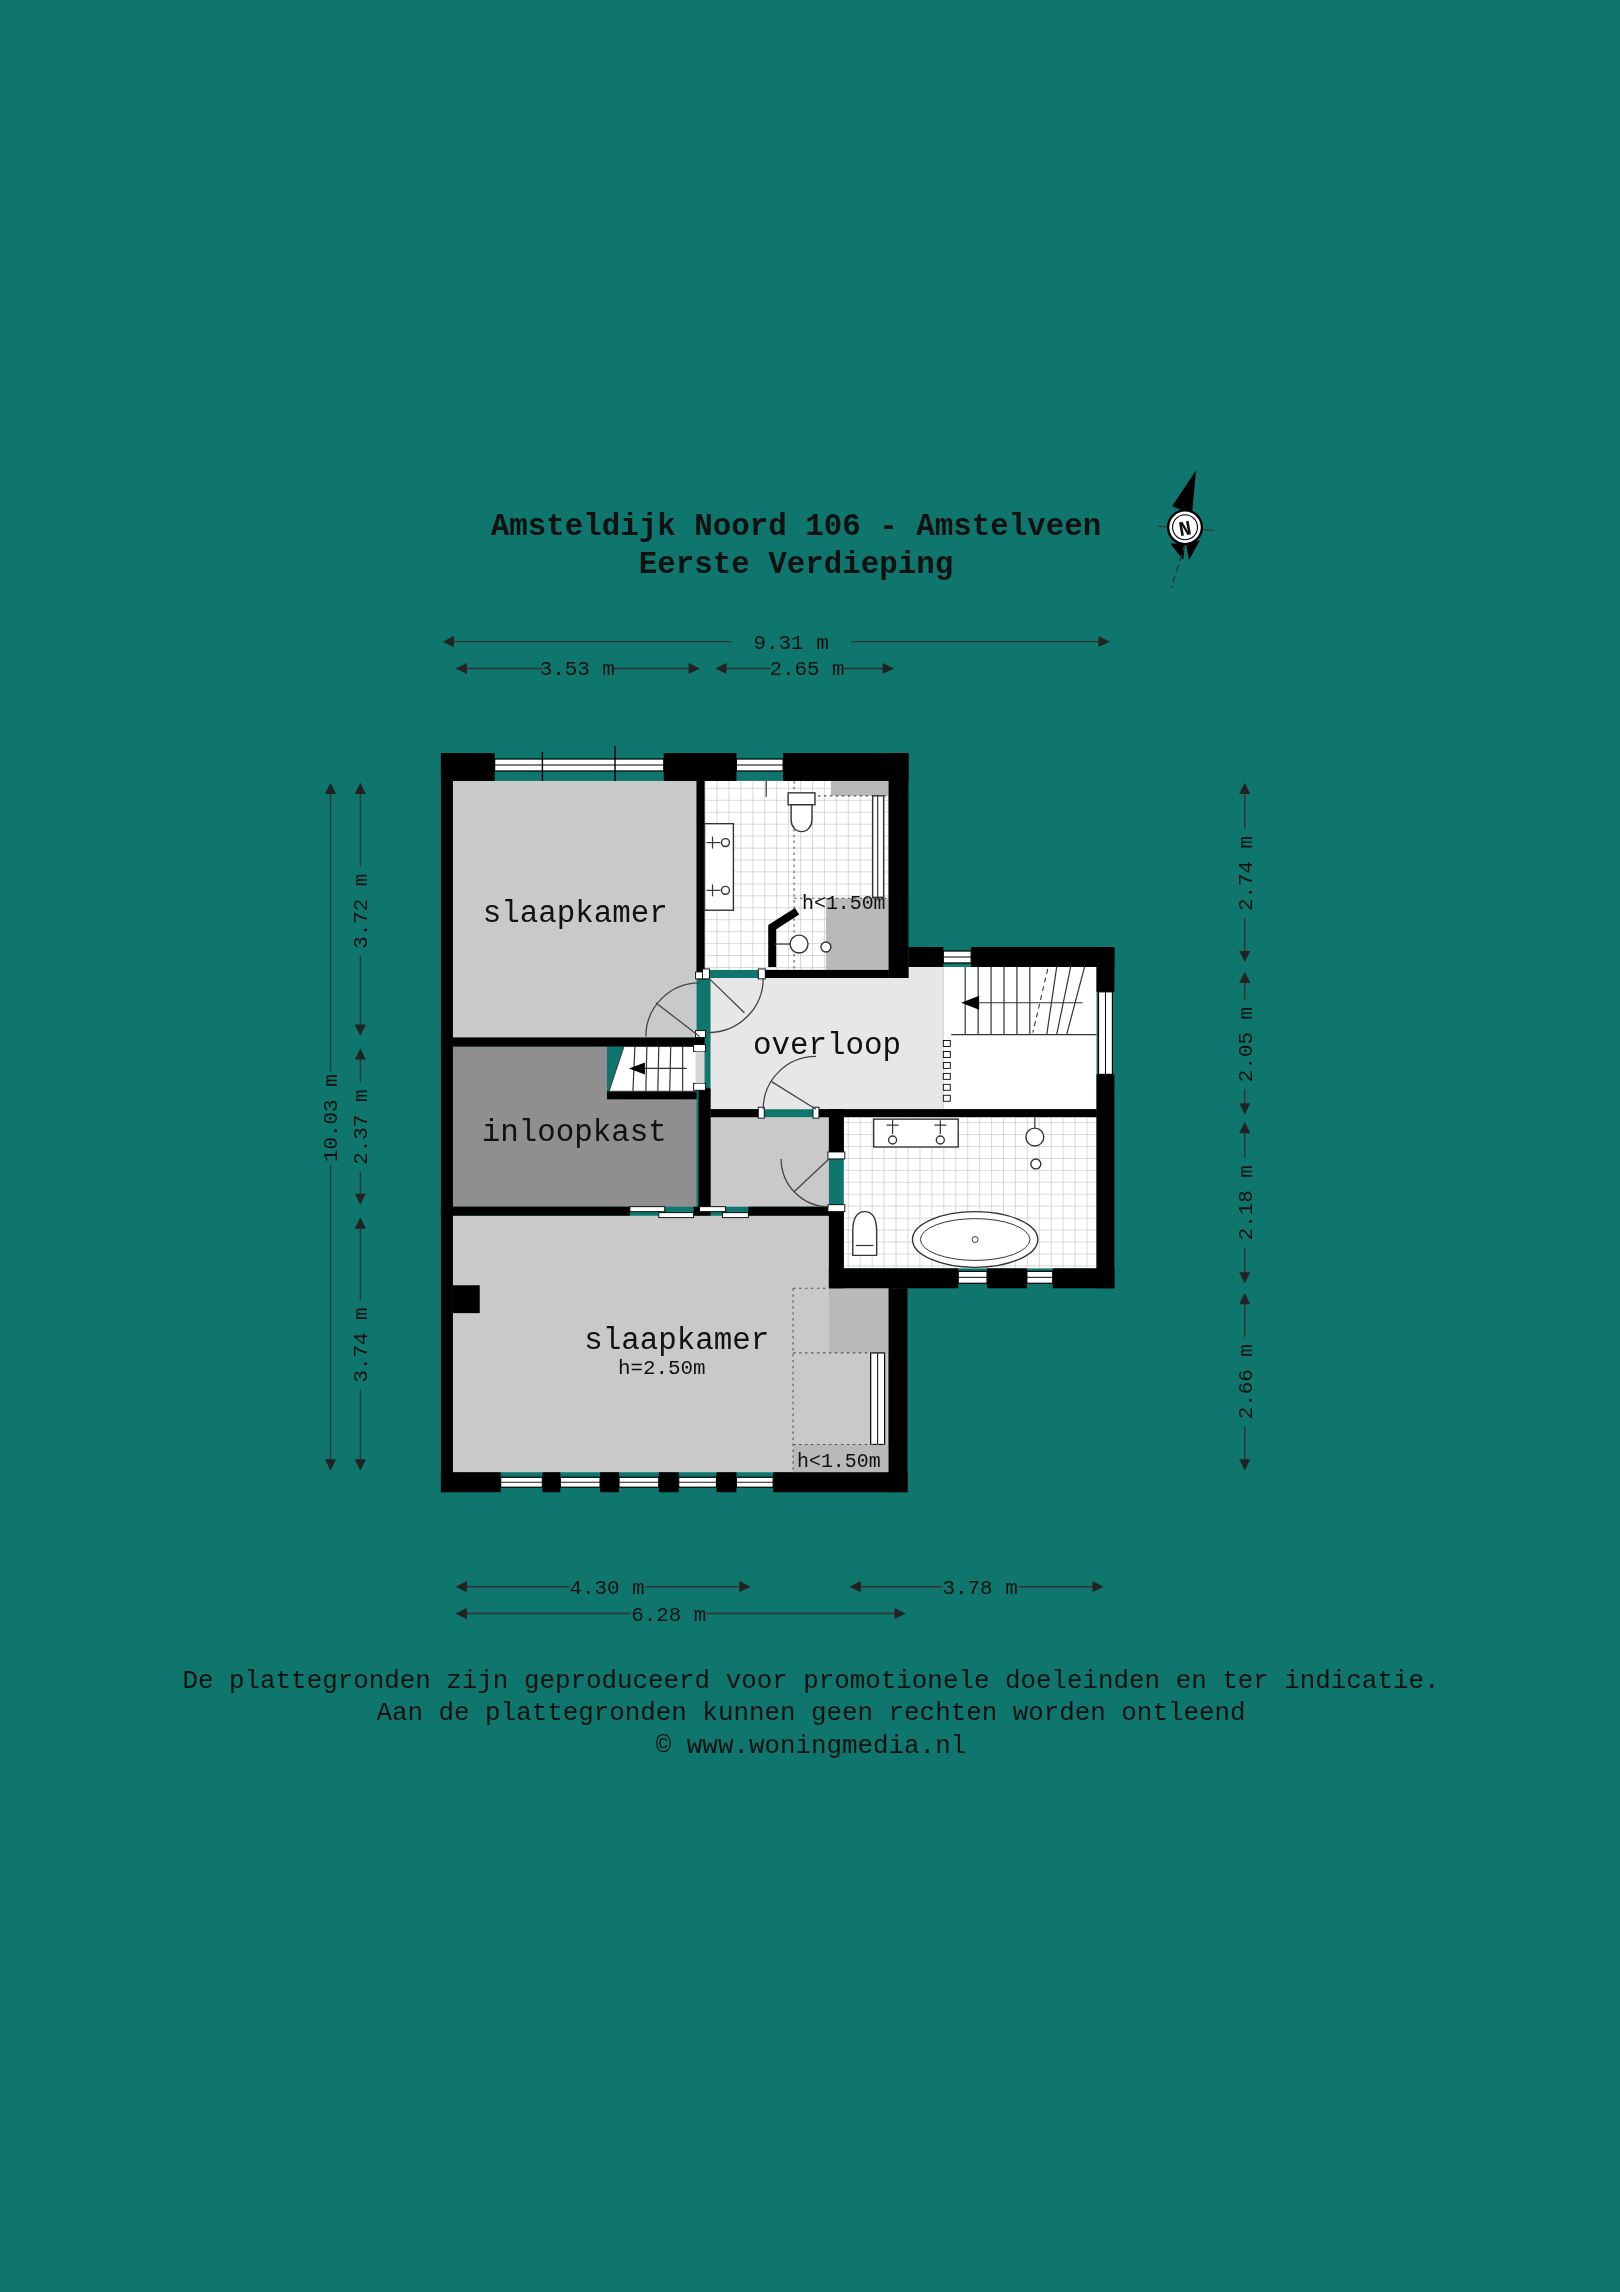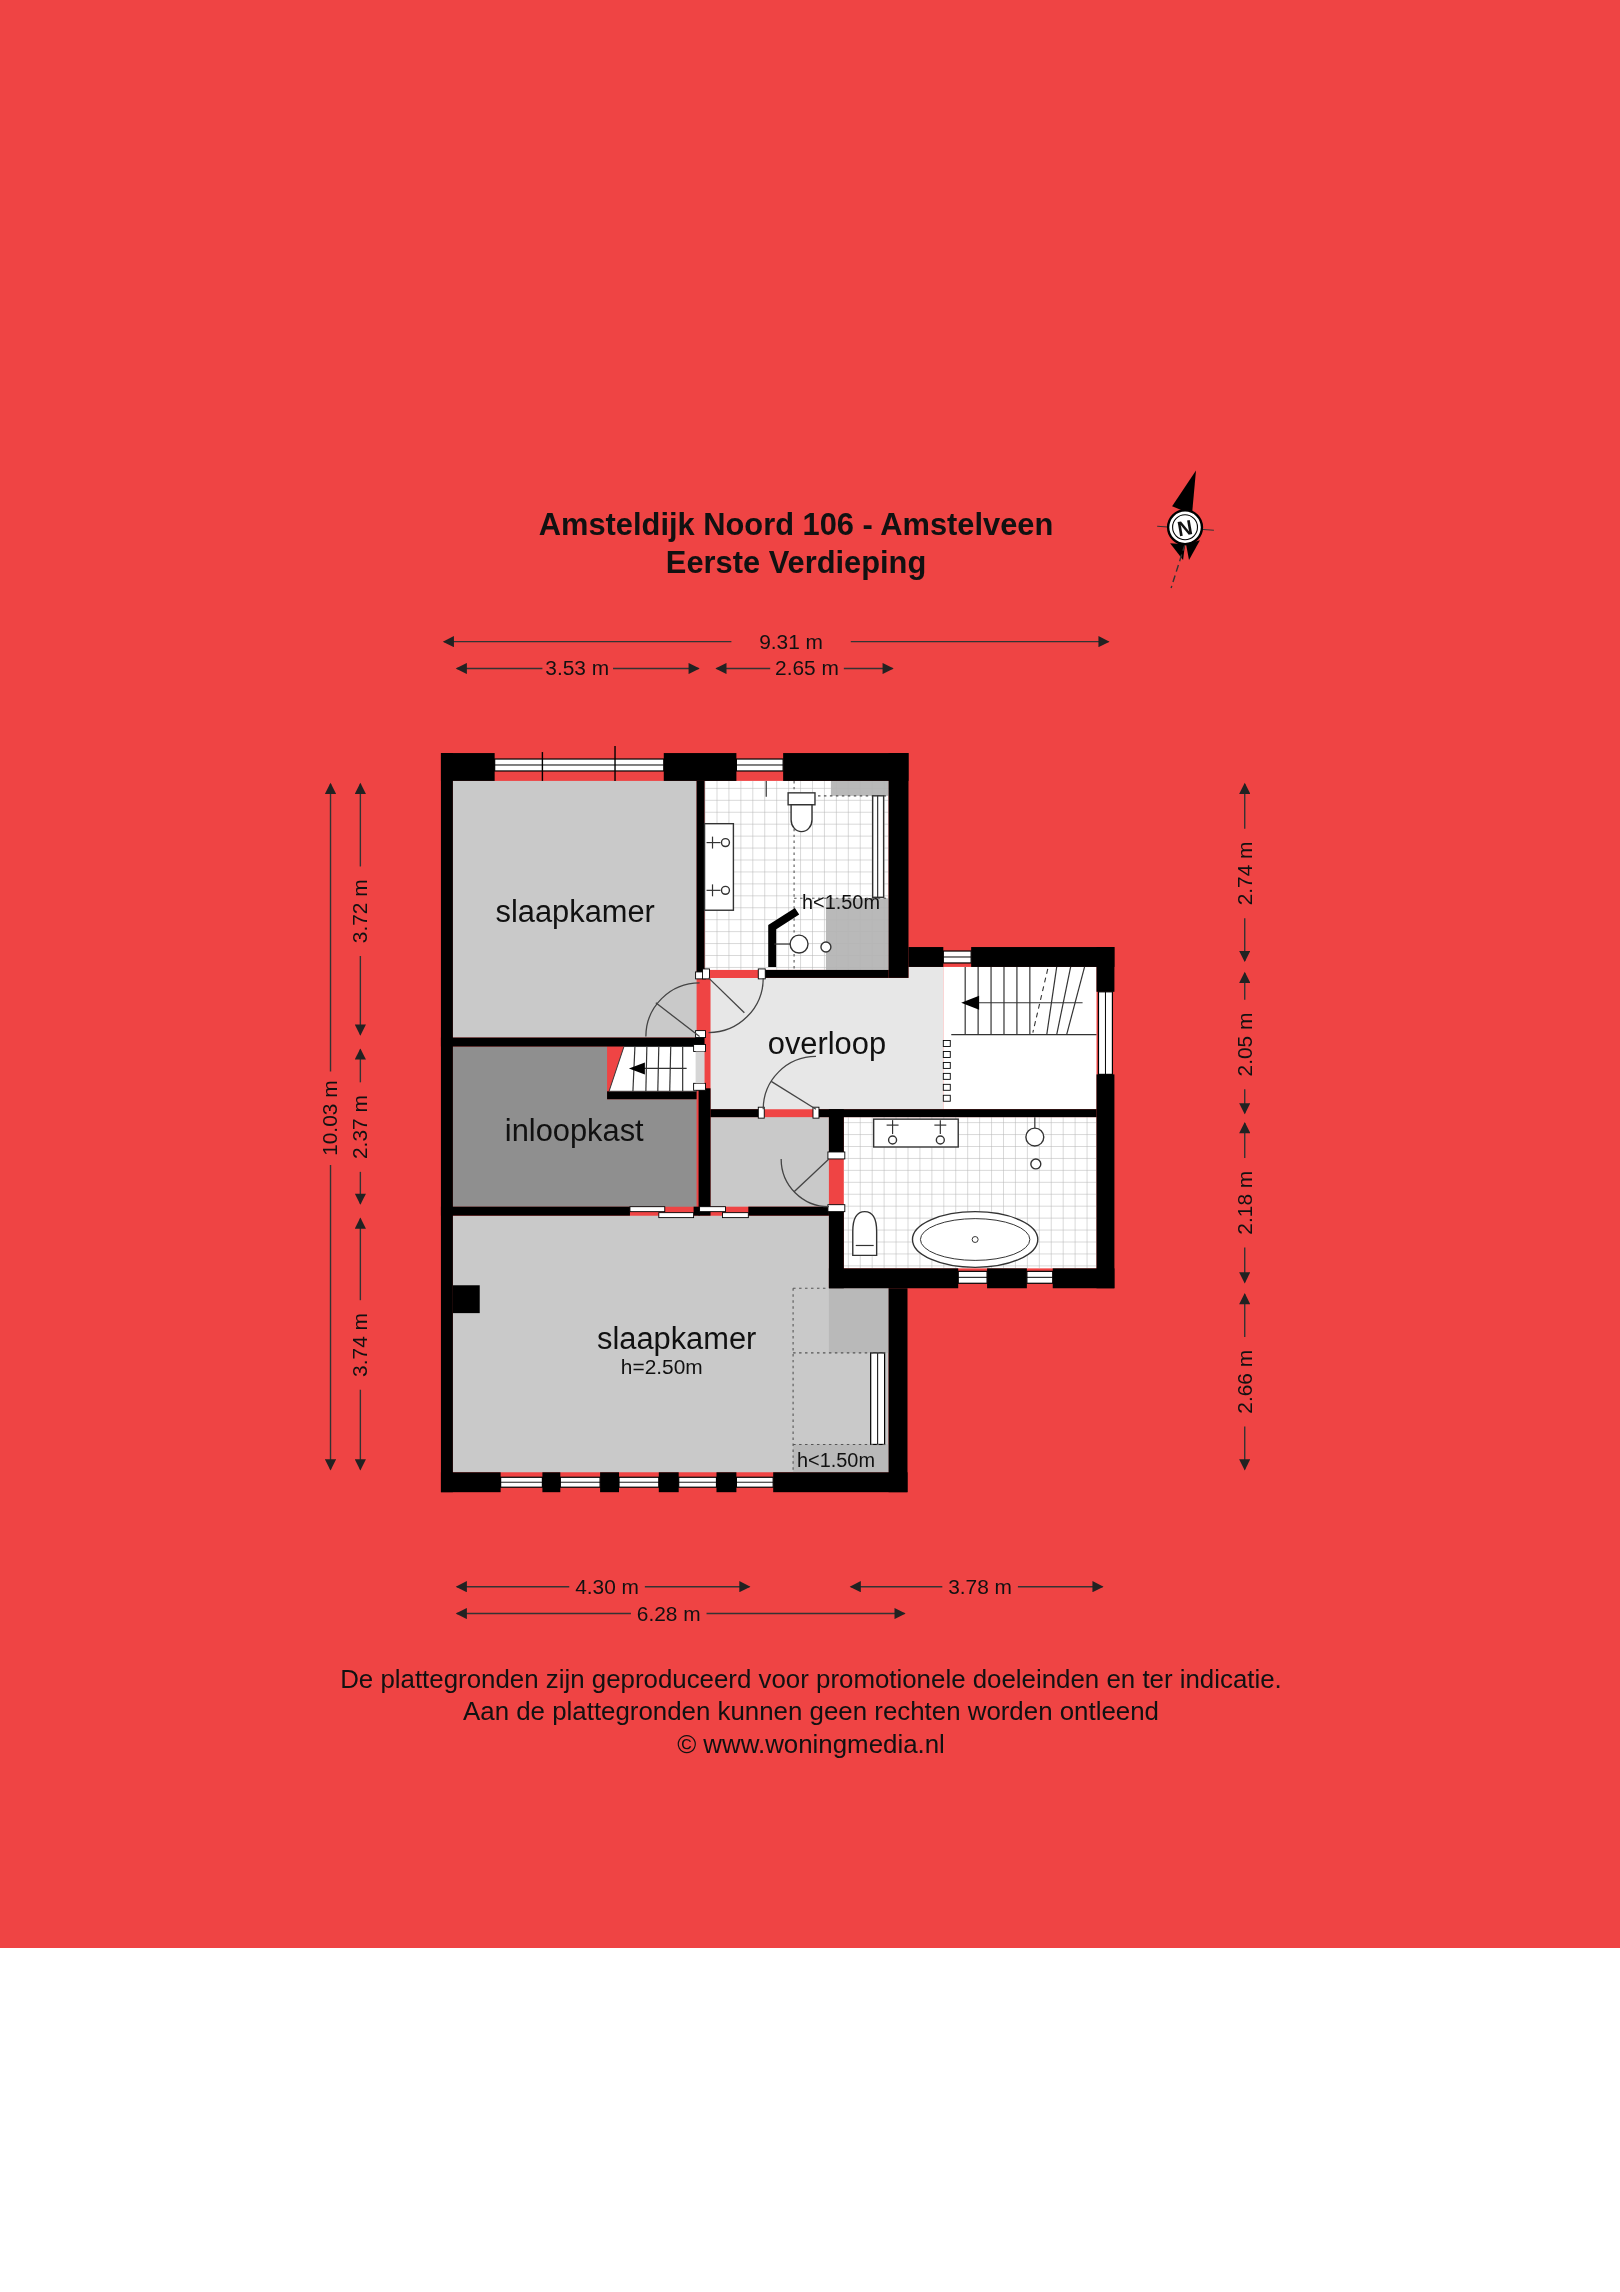--- a/index.html
+++ b/index.html
@@ -1,17 +1,17 @@
 <!DOCTYPE html>
 <html><head>
 <meta charset="utf-8">
 <style>
   html,body{margin:0;padding:0;background:#fff;}
-  #page{position:relative;width:1621px;height:1948px;background:#ef4444;
-        font-family:Liberation Sans, sans-serif;}
+  #page{position:relative;width:1621px;height:2292px;background:#0f766e;
+        font-family:Liberation Mono, monospace;}
   svg{position:absolute;left:0;top:0;}
   text{fill:#111;}
   .title-line{font-size:31px;font-weight:bold;}
   .room-label{font-size:31px;}
   .sub-label{font-size:21px;}
   .low-label{font-size:20px;}
   .dim-label{font-size:21px;}
   .footer-line{font-size:26px;}
   .compass-n{font-size:21px;font-weight:bold;}
   .w{fill:#000000;}

